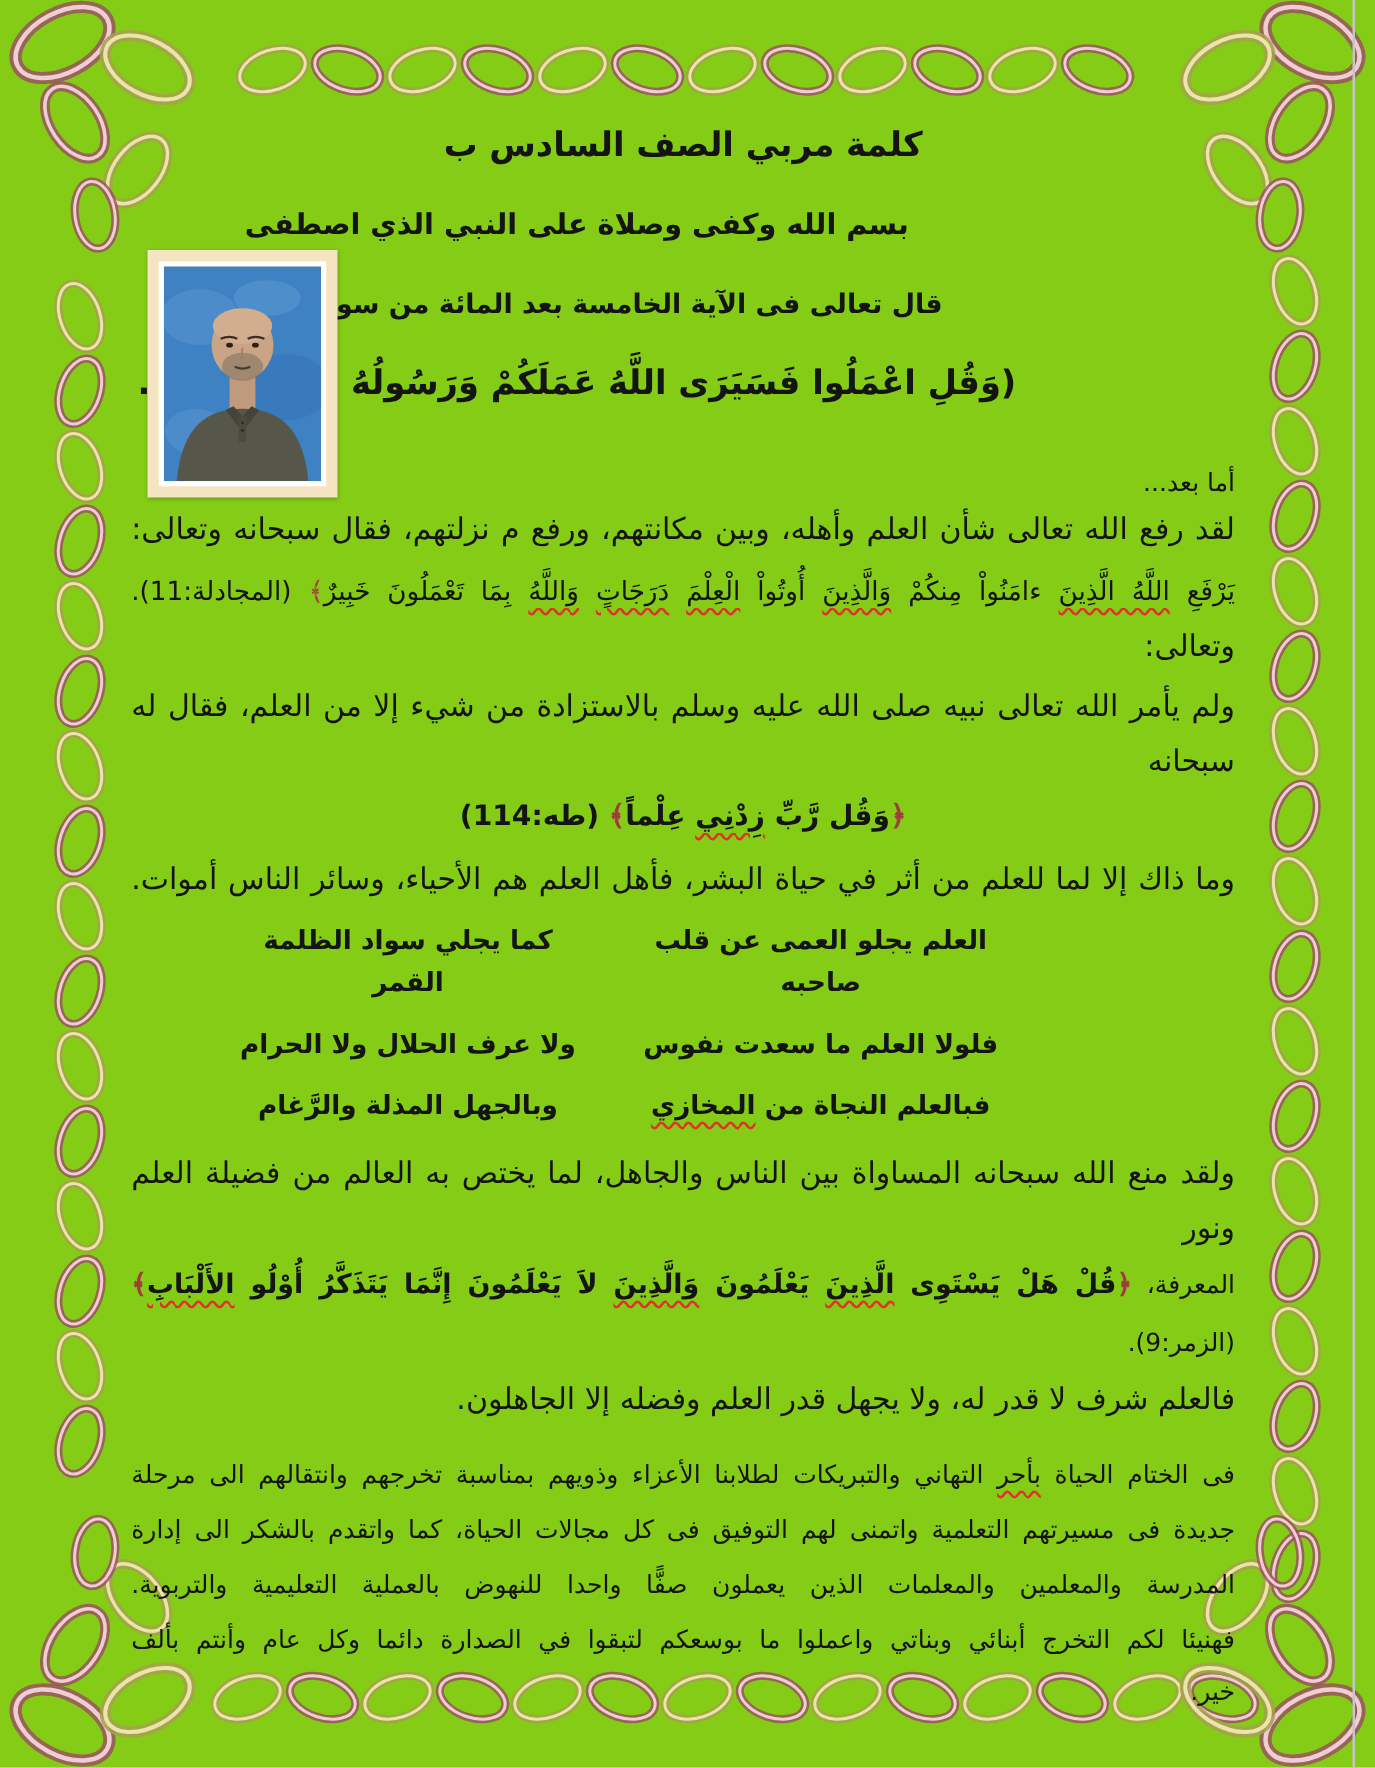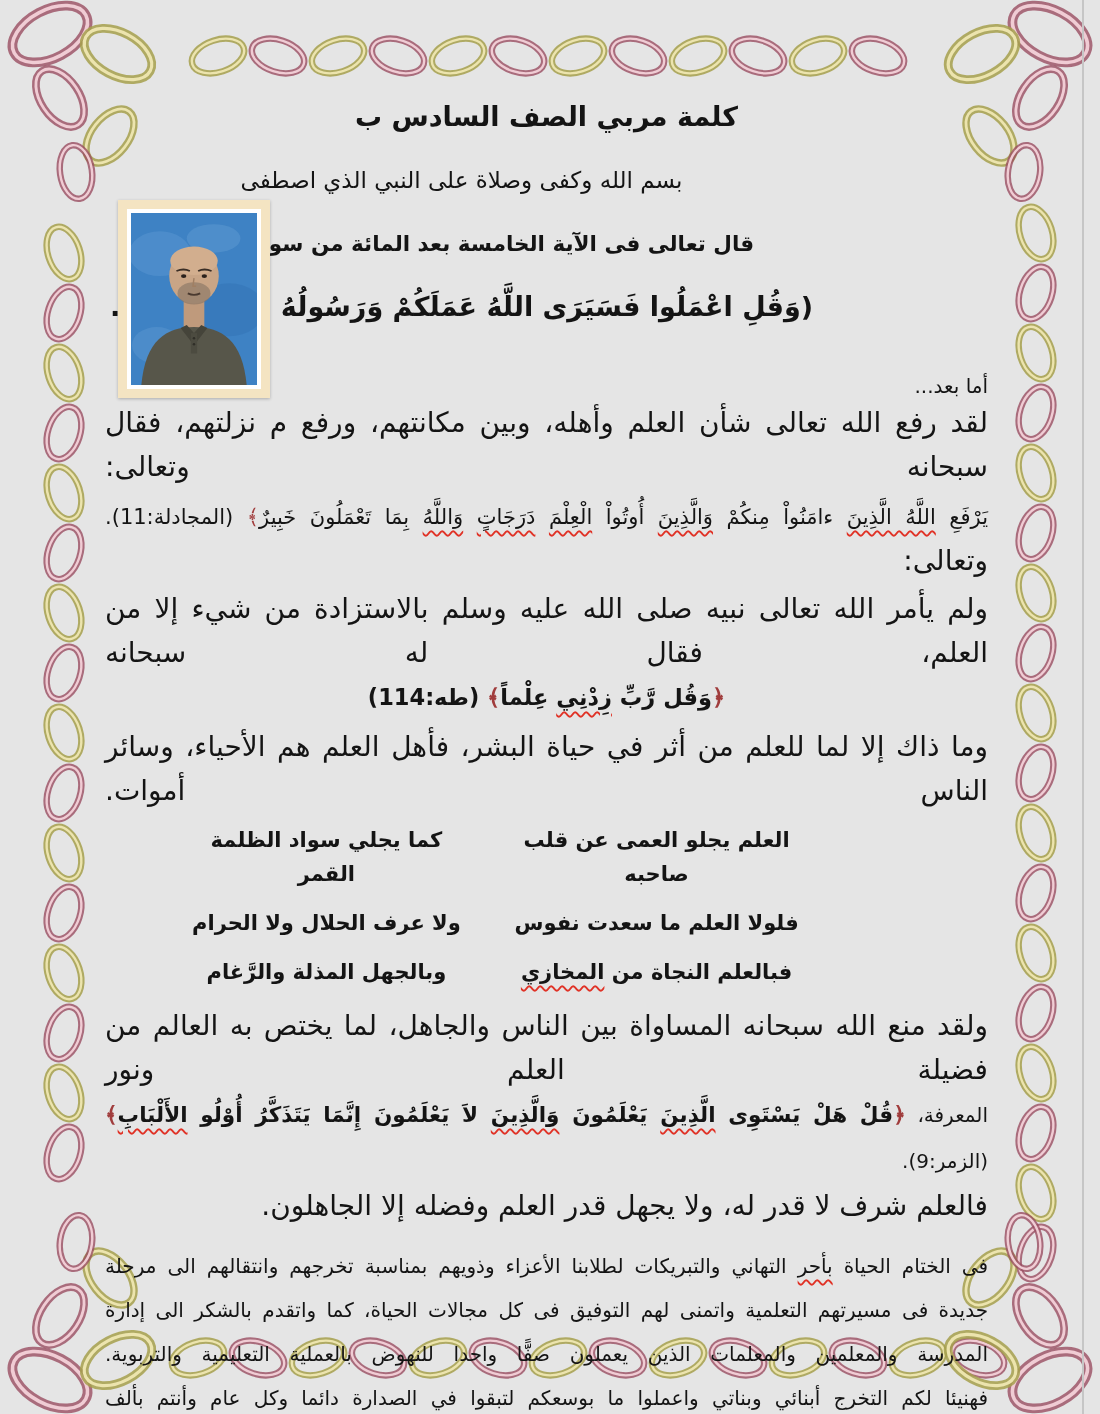--- a/index.html
+++ b/index.html
@@ -4,21 +4,21 @@
 <style>
   html,body{margin:0;padding:0;}
   body{
     width:1100px;height:1414px;
     background:#ffffff;
     font-family:"DejaVu Sans",sans-serif;
     color:#141414;
     position:relative;
     overflow:hidden;
   }
-  .page{position:absolute;inset:0;background:#e5e5e5;}
+  .page{position:absolute;inset:0;background:#84cc16;}
   .edge-line{position:absolute;top:0;bottom:0;right:16px;width:2px;background:#c6c6c6;}
 
   
   .border-svg{position:absolute;left:0;top:0;pointer-events:none;}
 
   
   .photo{
     position:absolute;left:118px;top:200px;width:152px;height:198px;
     background:#f4e4c2;padding:9px;box-sizing:border-box;
     box-shadow:0 1px 3px rgba(0,0,0,.25);
@@ -32,26 +32,26 @@
     position:absolute;left:105px;top:0;width:883px;
     direction:rtl;text-align:right;
     z-index:2;
   }
   .doc-title{
     margin:97px 0 0 0;text-align:center;
     font-size:27px;font-weight:bold;line-height:40px;
     letter-spacing:1px;
   }
   .hdr-offset{margin-left:0;margin-right:170px;direction:rtl;text-align:center;}
-  .basmala{margin-top:26px;font-size:23px;font-weight:normal;line-height:34px;}
+  .basmala{margin-top:26px;font-size:23px;font-weight:bold;line-height:34px;}
   .lead{margin-top:30px;font-size:21.5px;font-weight:bold;line-height:34px;}
   .tawbah{margin-top:24px;font-size:27px;font-weight:bold;line-height:44px;}
 
   .amma{margin-top:42px;font-size:20px;line-height:30px;}
-  .para{font-size:28px;line-height:44px;}
+  .para{font-size:24px;line-height:44px;}
   .just{text-align:justify;text-align-last:justify;}
 
   .mujadala{margin-top:6px;font-size:21px;line-height:44px;text-align:justify;text-align-last:justify;}
   .p2a{margin-top:4px;}
   .taha{font-size:22.5px;font-weight:bold;line-height:44px;text-align-last:center;}
   .p3{margin-top:6px;}
 
   .poem{margin:10px 185px 0 75px;}
   .poem-row{display:flex;justify-content:space-between;margin-bottom:15px;}
   .poem-cell{width:47%;text-align:center;font-size:21px;font-weight:bold;line-height:34px;}

